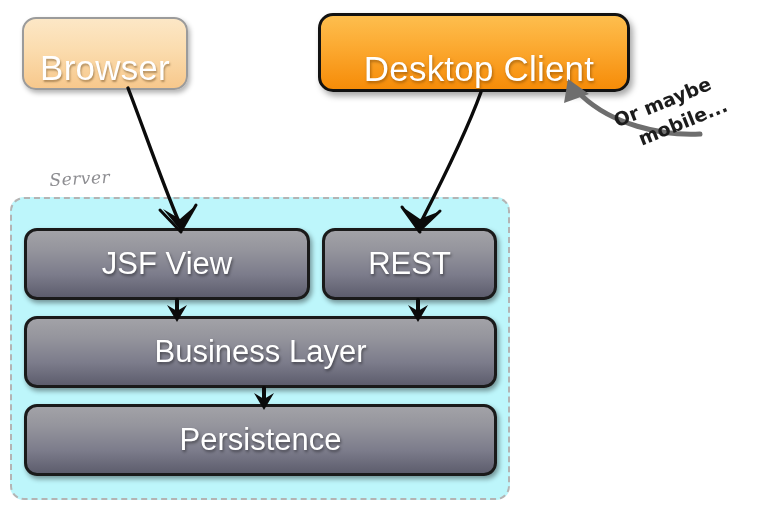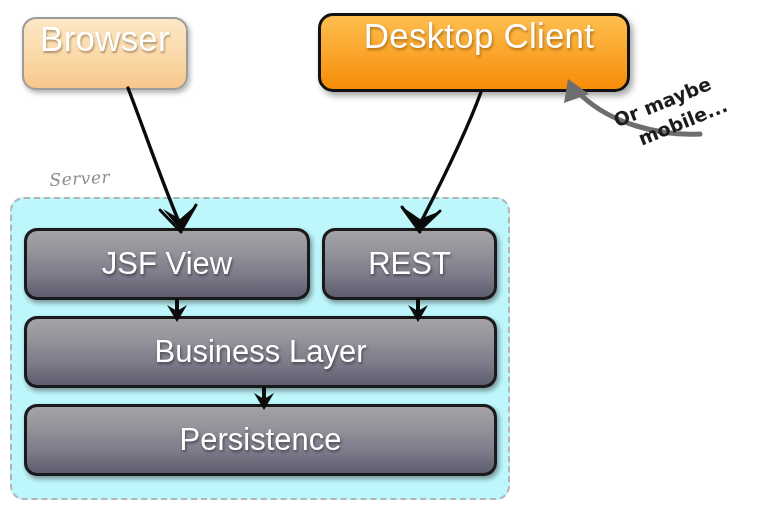--- a/index.html
+++ b/index.html
@@ -16,21 +16,21 @@
     height: 514px;
     background: #ffffff;
     overflow: hidden;
   }
 
   
   .node {
     position: absolute;
     box-sizing: border-box;
     display: flex;
-    align-items: flex-start;
+    align-items: flex-end;
     justify-content: center;
     text-align: center;
     color: #ffffff;
     letter-spacing: 0.2px;
     white-space: nowrap;
   }
 
   
   .client-browser {
     left: 22px;

